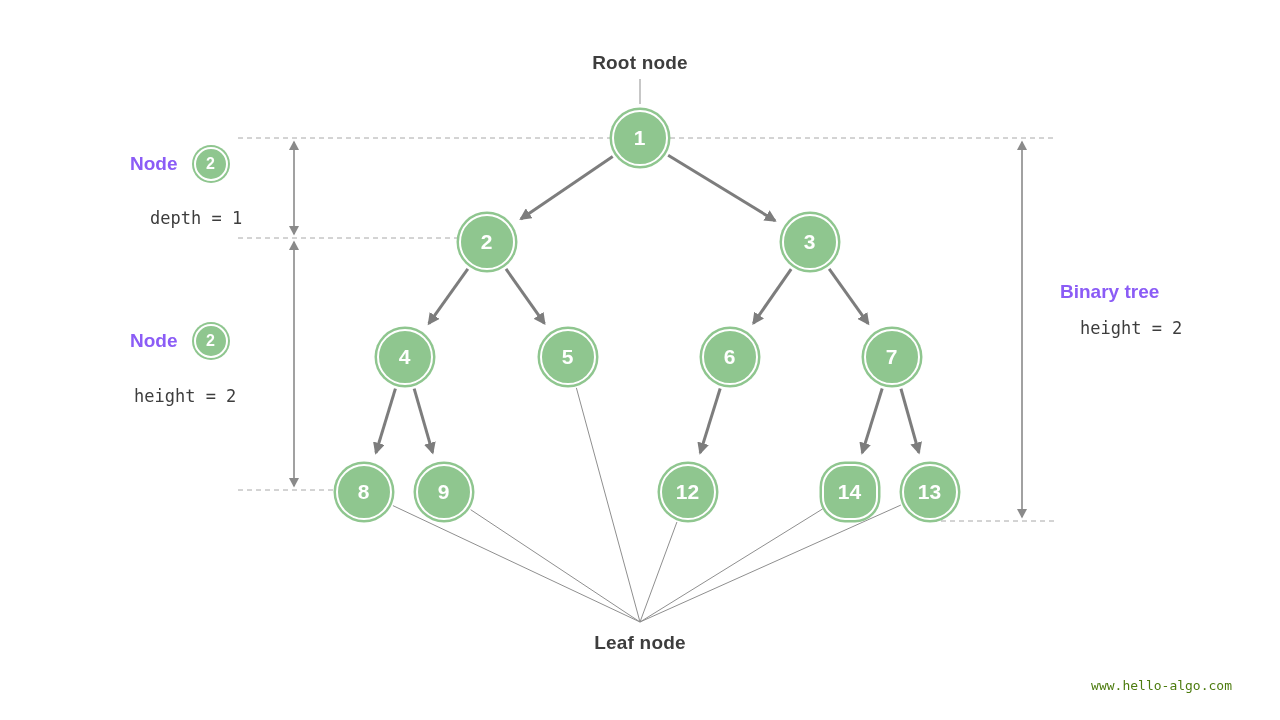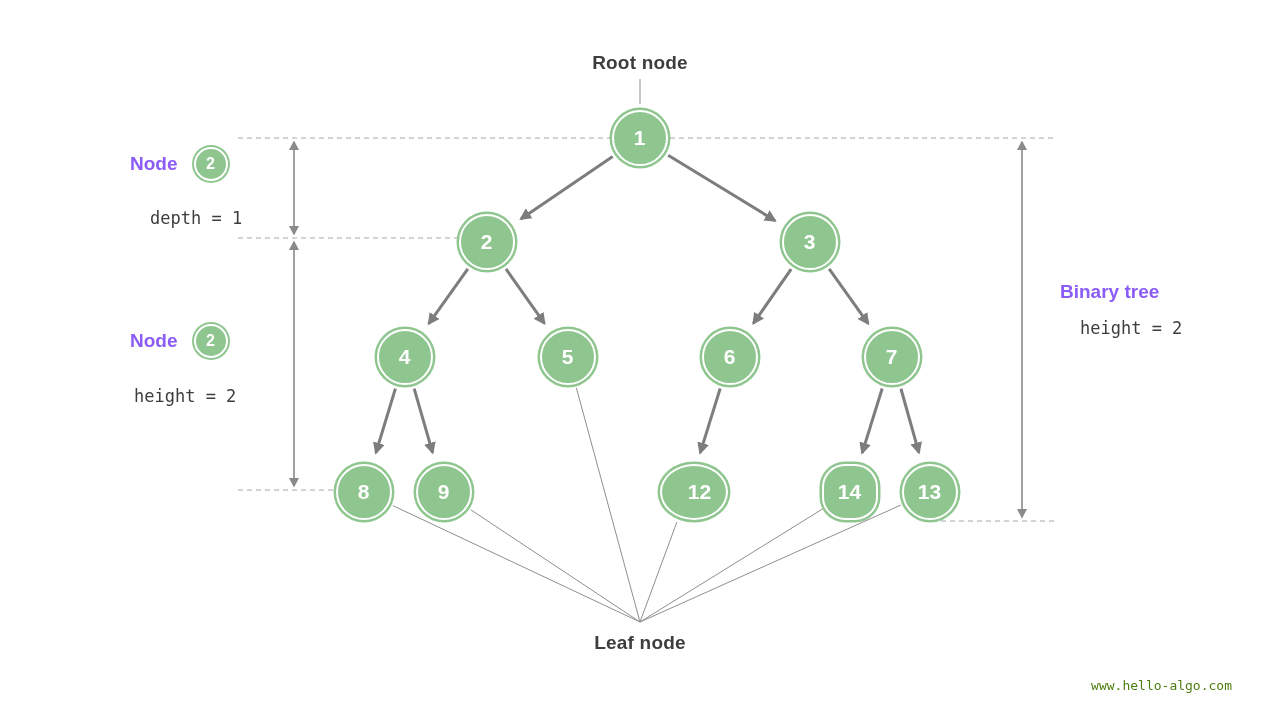--- a/index.html
+++ b/index.html
@@ -121,21 +121,21 @@
   <div id="nodes-layer">
       <div class="node" style="left: 611.5px; top: 109.5px;">1</div>
       <div class="node" style="left: 458.5px; top: 213.5px;">2</div>
       <div class="node" style="left: 781.5px; top: 213.5px;">3</div>
       <div class="node" style="left: 376.5px; top: 328.5px;">4</div>
       <div class="node" style="left: 539.5px; top: 328.5px;">5</div>
       <div class="node" style="left: 701.5px; top: 328.5px;">6</div>
       <div class="node" style="left: 863.5px; top: 328.5px;">7</div>
       <div class="node" style="left: 335.5px; top: 463.5px;">8</div>
       <div class="node" style="left: 415.5px; top: 463.5px;">9</div>
-      <div class="node" style="left: 659.5px; top: 463.5px; padding-left: 12px;">12</div>
+      <div class="node" style="left: 659.5px; top: 463.5px;">12</div>
       <div class="node" style="left: 821.5px; top: 463.5px; border-radius: 23px;">14</div>
       <div class="node" style="left: 901.5px; top: 463.5px;">13</div>
     </div>
 
   <div class="big-label" style="left:520px;top:632px;">Leaf node</div>
 
   <div class="big-label" style="left:520px;top:52px;">Root node</div>
 
   <div class="anno-row" style="left:130px;top:147px;">
     <span class="anno-bold">Node</span>

